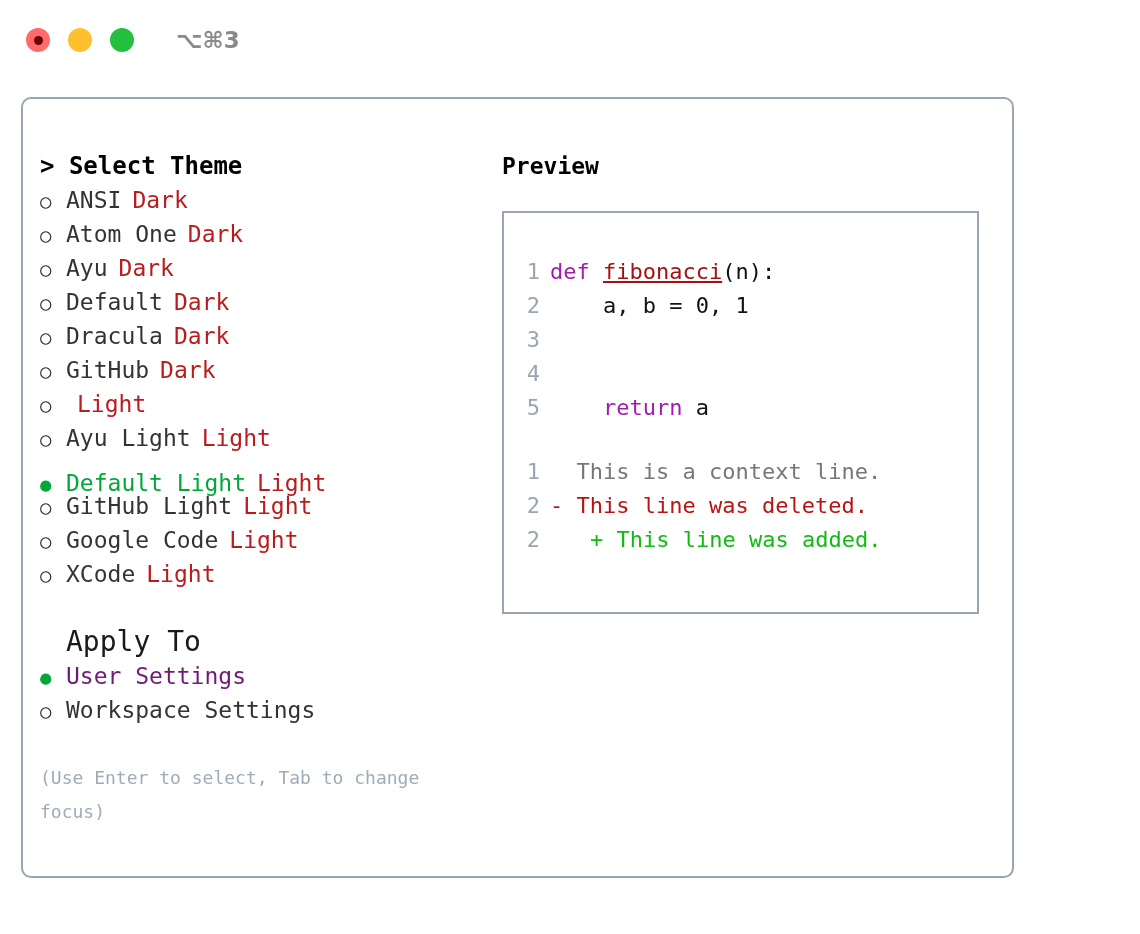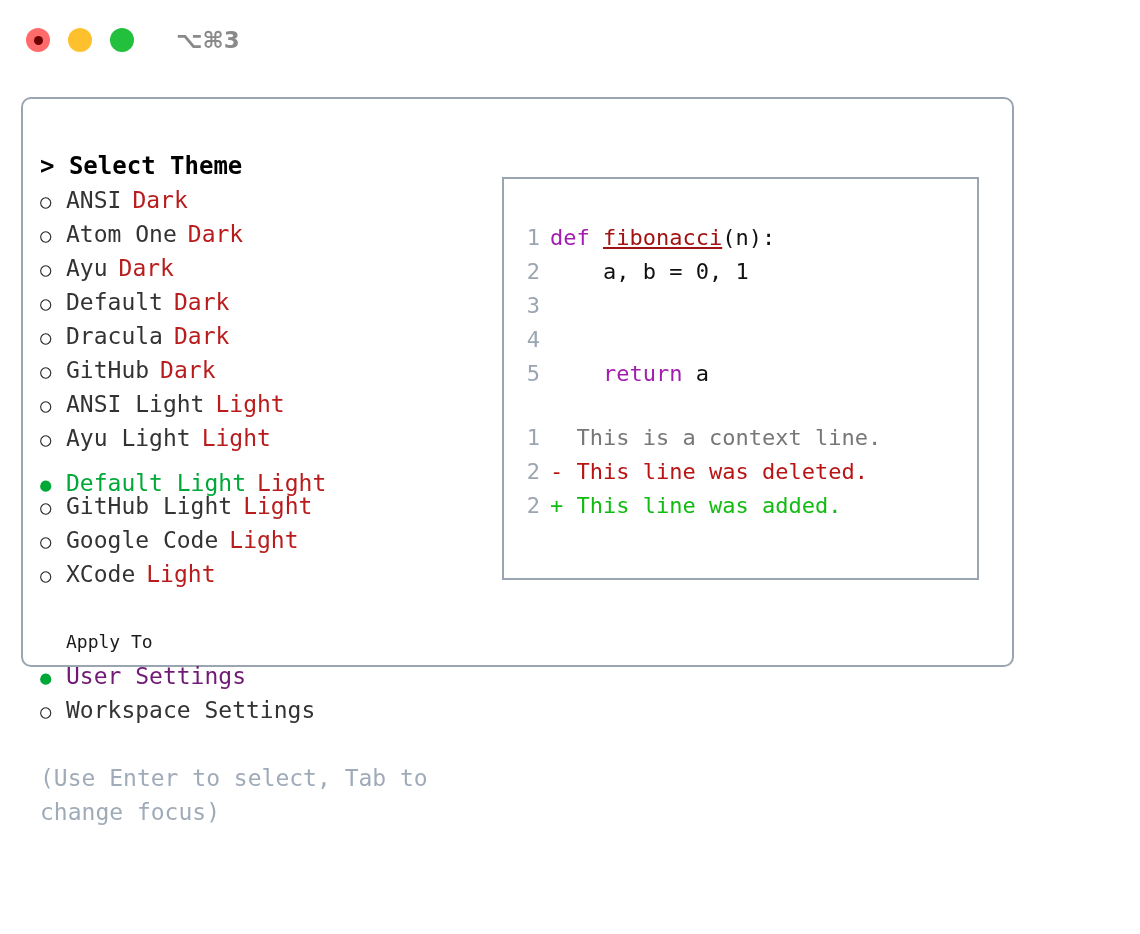--- a/index.html
+++ b/index.html
@@ -65,21 +65,21 @@
     letter-spacing: 0px;
     font-family: "DejaVu Sans", "Liberation Sans", sans-serif;
   }
 
   
   .card {
     position: absolute;
     left: 21px;
     top: 97px;
     width: 993px;
-    height: 570px;
+    height: 781px;
     border: 2px solid #9aa5b1;
     border-radius: 10px;
     box-sizing: border-box;
     background: #ffffff;
   }
 
   .columns {
     position: absolute;
     left: 0; top: 0;
     width: 100%;
@@ -119,42 +119,42 @@
     font-size: 19px;
   }
   .theme-row.selected .bullet { color: #00a838; }
   .theme-name { color: #333333; }
   .theme-row.selected .theme-name { color: #00a838; margin-top: 11px; }
   .theme-tag { color: #b91c1c; padding-left: 11px; }
 
   
   .apply-group { margin-top: 34px; }
   .apply-heading {
-    font-size: 18px;
+    font-size: 28px;
     color: #1a1a1a;
     line-height: 34px;
     height: 34px;
     padding-left: 26px;
     white-space: pre;
   }
   .apply-row {
     display: flex;
     align-items: baseline;
     line-height: 34px;
     height: 34px;
     font-size: 23px;
     white-space: pre;
   }
   .apply-row .opt-label { color: #333333; }
   .apply-row.selected .opt-label { color: #701a75; }
   .apply-row.selected .bullet { color: #00a838; }
 
   .hint {
     margin-top: 34px;
-    font-size: 23px;
+    font-size: 18px;
     color: #9fabb8;
     line-height: 34px;
     width: 400px;
   }
 
   
   .right-panel {
     position: absolute;
     left: 479px;
     top: 50px;
@@ -193,21 +193,21 @@
     box-sizing: border-box;
   }
   .code-body { color: #111111; }
   .kw { color: #a21caf; }
   .fn { color: #a21212; text-decoration: underline; }
   .plain { color: #111111; }
 
   .diff-gap { height: 30px; }
   .diff-ctx .code-body { color: #777777; }
   .diff-del .code-body { color: #b81414; }
-  .diff-add .code-body { color: #12bb12; }
+  .diff-add .code-body { color: #12bb12; margin-left: 40px; }
 </style>
 </head>
 <body>
 
 <div id="app">
 
   <div class="titlebar">
     <div class="dots">
       <span class="dot dot-red">
           <span class="inner"></span>
@@ -224,40 +224,41 @@
       <div class="left-panel">
         <div class="panel-title">&gt; Select Theme</div>
 
         <div class="theme-list" id="theme-list">
             <div class="theme-row"><span class="bullet">○</span><span class="theme-name">ANSI</span><span class="theme-tag">Dark</span></div>
             <div class="theme-row"><span class="bullet">○</span><span class="theme-name">Atom One</span><span class="theme-tag">Dark</span></div>
             <div class="theme-row"><span class="bullet">○</span><span class="theme-name">Ayu</span><span class="theme-tag">Dark</span></div>
             <div class="theme-row"><span class="bullet">○</span><span class="theme-name">Default</span><span class="theme-tag">Dark</span></div>
             <div class="theme-row"><span class="bullet">○</span><span class="theme-name">Dracula</span><span class="theme-tag">Dark</span></div>
             <div class="theme-row"><span class="bullet">○</span><span class="theme-name">GitHub</span><span class="theme-tag">Dark</span></div>
-            <div class="theme-row"><span class="bullet">○</span><span class="theme-name">ANSI Light</span><span class="theme-tag">Light</span></div>
+            <div class="theme-row"><span class="bullet">○</span><span class="theme-tag">Light</span></div>
             <div class="theme-row"><span class="bullet">○</span><span class="theme-name">Ayu Light</span><span class="theme-tag">Light</span></div>
             <div class="theme-row selected"><span class="bullet">●</span><span class="theme-name">Default Light</span><span class="theme-tag">Light</span></div>
             <div class="theme-row"><span class="bullet">○</span><span class="theme-name">GitHub Light</span><span class="theme-tag">Light</span></div>
             <div class="theme-row"><span class="bullet">○</span><span class="theme-name">Google Code</span><span class="theme-tag">Light</span></div>
             <div class="theme-row"><span class="bullet">○</span><span class="theme-name">XCode</span><span class="theme-tag">Light</span></div>
           </div>
 
         <div class="apply-group">
           <div class="apply-heading">Apply To</div>
           <div id="apply-list">
               <div class="apply-row selected"><span class="bullet">●</span><span class="opt-label">User Settings</span></div>
               <div class="apply-row"><span class="bullet">○</span><span class="opt-label">Workspace Settings</span></div>
             </div>
         </div>
 
         <div class="hint">(Use Enter to select, Tab to change focus)</div>
       </div>
 
       <div class="right-panel">
+        <div class="preview-title">Preview</div>
         <div class="preview-box">
           <div id="code-block">
               <div class="code-line"><span class="ln">1</span><span class="code-body"><span class="kw">def </span><span class="fn">fibonacci</span><span class="plain">(n):</span></span></div>
               <div class="code-line"><span class="ln">2</span><span class="code-body"><span class="plain">    a, b = 0, 1</span></span></div>
               <div class="code-line"><span class="ln">3</span></div>
               <div class="code-line"><span class="ln">4</span></div>
               <div class="code-line"><span class="ln">5</span><span class="code-body"><span class="plain">    </span><span class="kw">return</span><span class="plain"> a</span></span></div>
             </div>
           <div class="diff-gap"></div>
           <div id="diff-block">

